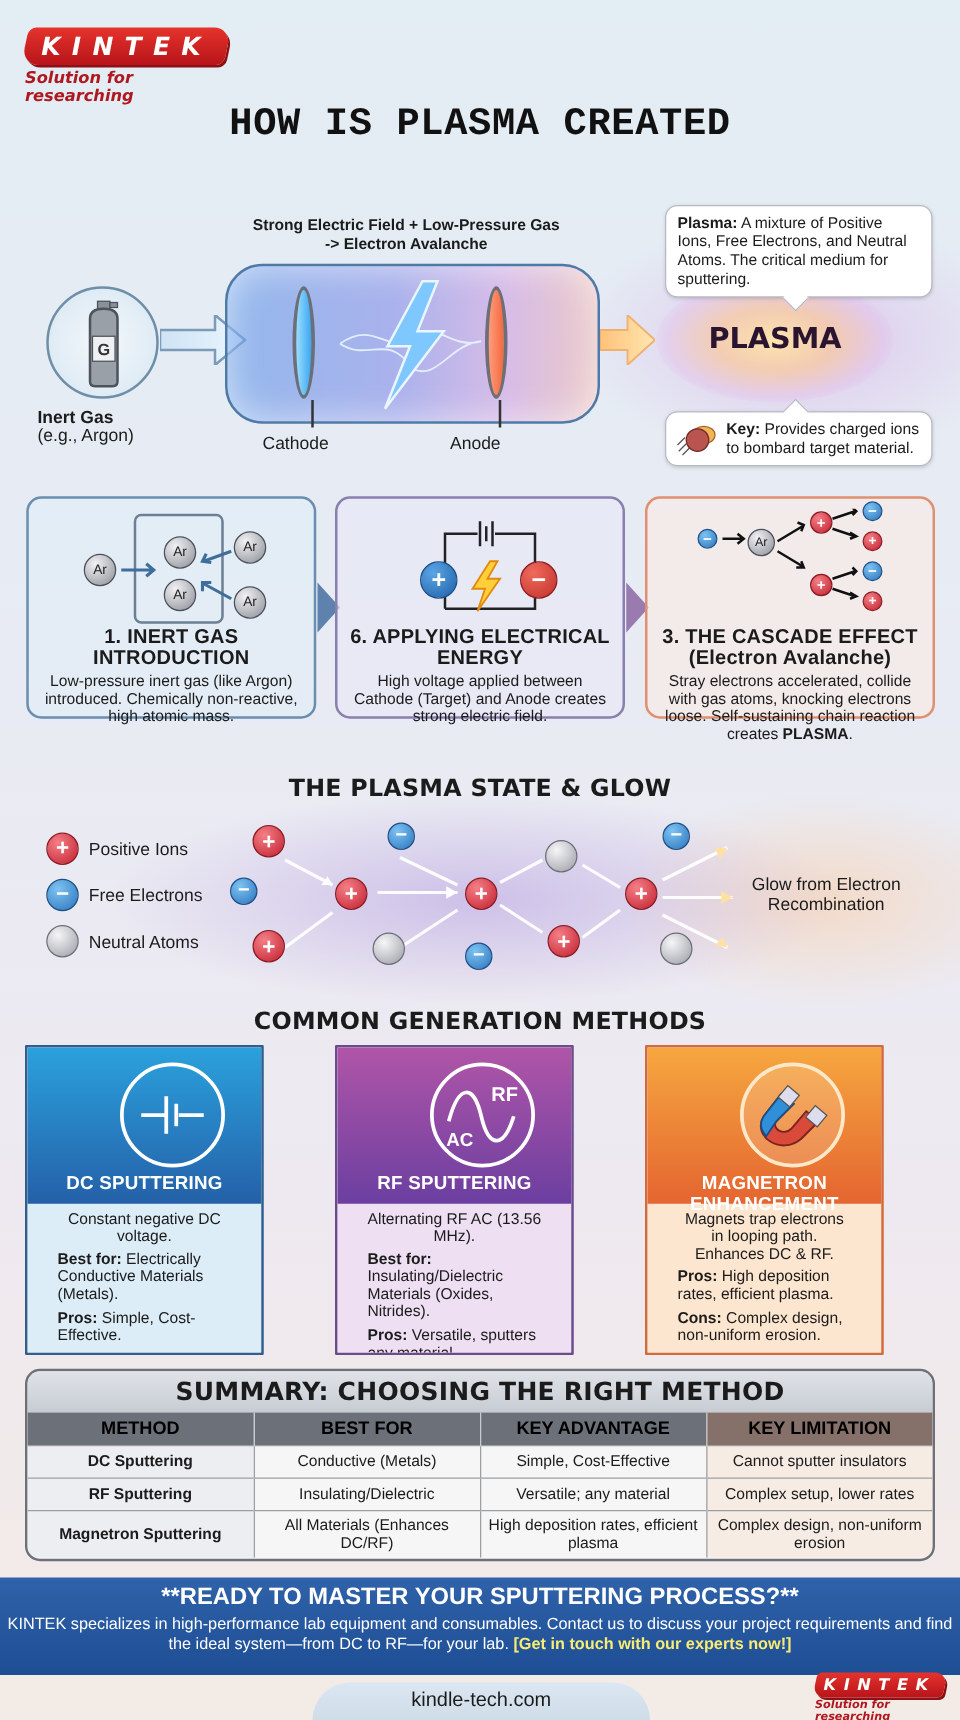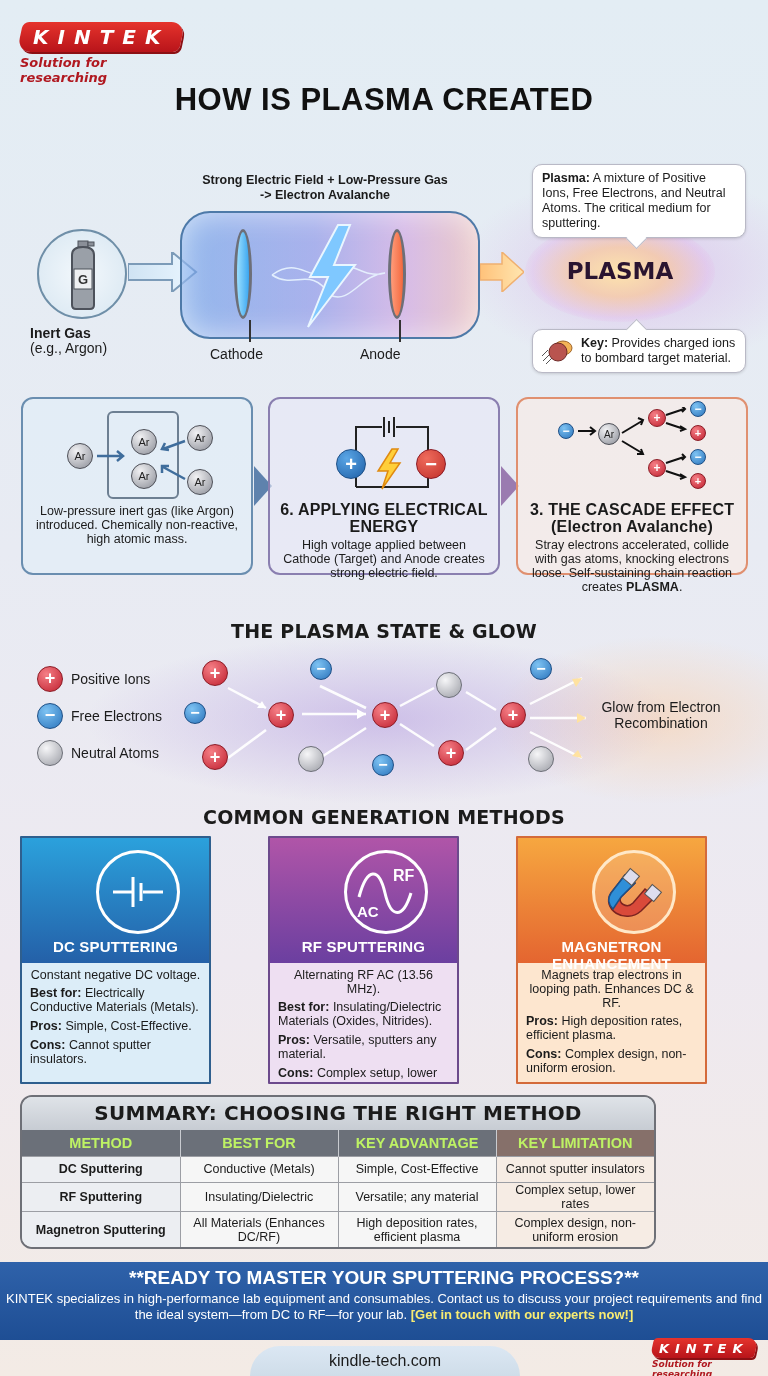--- a/index.html
+++ b/index.html
@@ -12,21 +12,21 @@
       radial-gradient(ellipse 240px 120px at 660px 720px, rgba(255,200,150,.45), transparent 70%),
       linear-gradient(180deg,#e3edf4 0%,#e8ebf3 40%,#eee9f0 70%,#f3ebe5 100%);
   }
   .abs{position:absolute}
   
   .logo{left:20px;top:22px;width:164px}
   .logo-badge{width:162px;height:30px;background:linear-gradient(180deg,#e5332c,#b8141a);border-radius:6px 14px 6px 14px;transform:skewX(-12deg);display:flex;align-items:center;justify-content:center;box-shadow:2px 2px 0 #8c1014}
   .logo-badge span{transform:skewX(12deg);color:#fff;font-weight:bold;font-style:italic;font-size:20px;letter-spacing:9px;font-family:"DejaVu Sans",sans-serif}
   .logo-tag{color:#b01820;font-style:italic;font-weight:bold;font-size:13px;margin-top:3px;font-family:"DejaVu Sans",sans-serif}
   
-  .title{left:0;top:82px;width:768px;text-align:center;font-family:Liberation Sans, sans-serif;font-weight:bold;font-size:31px;line-height:36px;color:#111;letter-spacing:.5px}
+  .title{left:0;top:82px;width:768px;text-align:center;font-family:Liberation Mono, monospace;font-weight:bold;font-size:31px;line-height:36px;color:#111;letter-spacing:.5px}
   
   .hero-caption{left:200px;top:173px;width:250px;text-align:center;font-size:12.5px;font-weight:bold;line-height:15px}
   .gas-circle{left:37px;top:229px;width:90px;height:90px;border-radius:50%;border:2px solid #6f8fa8;background:radial-gradient(circle,#f3f8fc,#d7e6f1)}
   .gas-label{left:30px;top:326px;width:110px;text-align:left;font-size:14px;line-height:15px}
   .arrow-in{left:128px;top:252px;width:70px;height:40px}
   .tube{left:180px;top:211px;width:300px;height:128px;border-radius:30px;border:2px solid #4e7aa8;
     background:linear-gradient(90deg,rgba(80,140,230,.55),rgba(120,130,230,.55) 45%,rgba(200,140,220,.5) 75%,rgba(240,160,150,.45));
     box-shadow:inset 0 0 30px rgba(255,255,255,.6)}
   .electrode{width:18px;height:90px;border-radius:50%;border:3px solid #6d6f78}
   .cathode{left:234px;top:229px;background:linear-gradient(90deg,#9adfff,#3ba6f0)}
@@ -60,38 +60,38 @@
   .neu{background:radial-gradient(circle at 35% 30%,#f6f6f8,#9a9ca4);border:1.5px solid #6b6e76}
   
   .sec-h{left:0;width:768px;text-align:center;font-weight:bold;font-size:19px;font-family:"DejaVu Sans",sans-serif;letter-spacing:.2px}
   .legend-row{display:flex;align-items:center;gap:8px;font-size:14px;height:37px}
   .glow-label{left:596px;top:699px;width:130px;text-align:center;font-size:14px;line-height:16px}
   
   .mcard{top:836px;width:191px;height:248px;border-radius:1px;border:2px solid;overflow:hidden}
   .mhead{height:125px;position:relative;text-align:center;color:#fff}
   .mhead .ring{position:absolute;left:74px;top:12px;width:84px;height:84px;border-radius:50%;border:3px solid #fff}
   .mhead .mtitle{position:absolute;left:0;right:0;top:100px;font-weight:bold;font-size:15px;letter-spacing:.2px}
-  .mbody{padding:5px 8px;font-size:12.5px;line-height:14px}
+  .mbody{padding:5px 24px;font-size:12.5px;line-height:14px}
   .mbody .c{text-align:center;margin-bottom:4px}
   .mbody p{margin-bottom:5px}
   .mbody b{font-weight:bold}
   .dc{left:20px;border-color:#2f5f8e}
   .dc .mhead{background:linear-gradient(180deg,#2ba1dc,#2460a8)}
   .dc .mbody{background:#dcedf8;height:123px}
   .rf{left:268px;border-color:#6c4a8c}
   .rf .mhead{background:linear-gradient(180deg,#b055a8,#6b3fa0)}
   .rf .mbody{background:#eedff2;height:123px}
   .mg{left:516px;border-color:#d46a3a}
   .mg .mhead{background:linear-gradient(180deg,#f6a740,#e46530)}
   .mg .mbody{background:#fde6cf;height:123px}
   
-  .table-wrap{left:20px;top:1095px;width:636px;height:154px;border:2px solid #6e7077;border-radius:12px;overflow:hidden;background:#f6f6f6}
+  .table-wrap{left:20px;top:1095px;width:728px;height:154px;border:2px solid #6e7077;border-radius:12px;overflow:hidden;background:#f6f6f6}
   .table-title{height:33px;background:linear-gradient(180deg,#dfe3e8,#c7ccd3);text-align:center;font-weight:bold;font-size:20px;line-height:33px;font-family:"DejaVu Sans",sans-serif;letter-spacing:.2px}
   table{width:100%;border-collapse:collapse;font-size:12.5px}
-  th{height:26px;color:#bef264;font-weight:bold;font-size:14.5px;background:#6b7079;border-right:1.5px solid #c9cbd0}
+  th{height:26px;color:#000000;font-weight:bold;font-size:14.5px;background:#6b7079;border-right:1.5px solid #c9cbd0}
   th.lim{background:#86706a}
   td{border-top:1.5px solid #9c9ea4;border-right:1.5px solid #9c9ea4;text-align:center;line-height:14px;padding:0 4px}
   td.m{font-weight:bold;background:#eceef2}
   td.lim{background:#f6ece4}
   tr.r1 td,tr.r2 td{height:26px}
   tr.r3 td{height:38px}
   
   .cta{left:0;top:1262px;width:768px;height:78px;background:linear-gradient(180deg,#2f62aa,#1e4e94);color:#fff;text-align:center;padding-top:5px}
   .cta-h{font-weight:bold;font-size:19px;line-height:22px}
   .cta-t{font-size:13px;line-height:15.5px;margin-top:2px}
@@ -196,20 +196,24 @@
     <div class="ball ar" style="left:36px;top:36px">Ar</div>
     <div class="ball ar" style="left:100px;top:22px">Ar</div>
     <div class="ball ar" style="left:100px;top:56px">Ar</div>
     <div class="ball ar" style="left:156px;top:18px">Ar</div>
     <div class="ball ar" style="left:156px;top:62px">Ar</div>
     <svg style="position:absolute;left:0;top:0" width="216" height="94">
       <path d="M66 49 h26 M86 44 l6 5 l-6 5" stroke="#3f6d9c" stroke-width="2.5" fill="none"></path>
       <path d="M154 34 l-22 8 M134 36 l-3 6 l7 1" stroke="#3f6d9c" stroke-width="2.5" fill="none"></path>
       <path d="M154 72 l-22 -12 M131 66 l0-7 l7 0" stroke="#3f6d9c" stroke-width="2.5" fill="none"></path>
     </svg>
+  </div>
+  <div class="step-title">
+    <div>1. INERT GAS</div>
+    <div>INTRODUCTION</div>
   </div>
   <div class="step-text">Low-pressure inert gas (like Argon) introduced. Chemically non-reactive, high atomic mass.</div>
 </div>
 <div class="abs step-arrow sa1"></div>
 
 <div class="abs step step2">
   <div class="step-ico">
     <svg style="position:absolute;left:0;top:0" width="216" height="94">
       <path d="M78 80 V20 H104 M118 20 H150 V80 H78" stroke="#222" stroke-width="2" fill="none"></path>
       <path d="M106 10 v20 M111 14 v12 M116 10 v20" stroke="#222" stroke-width="2"></path>

